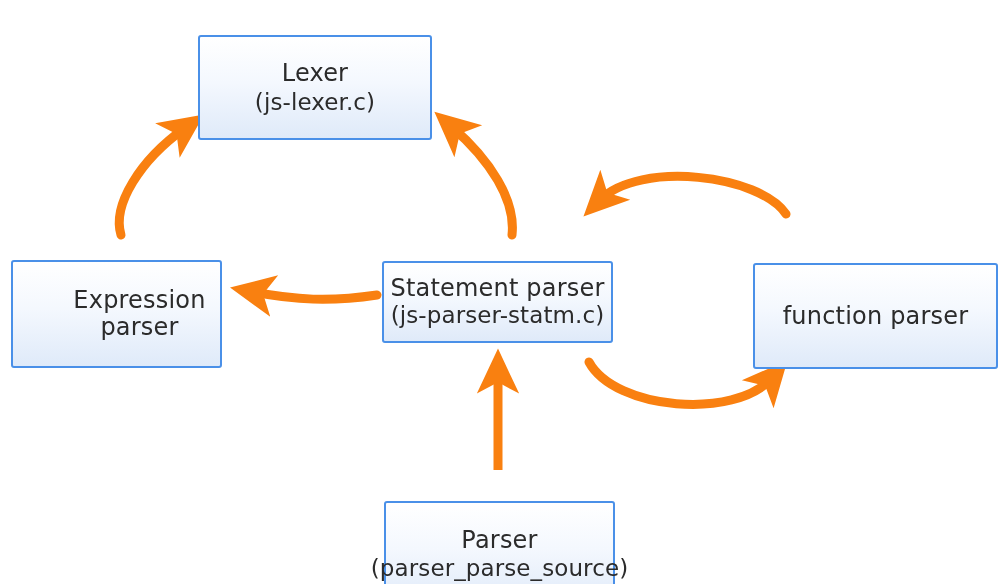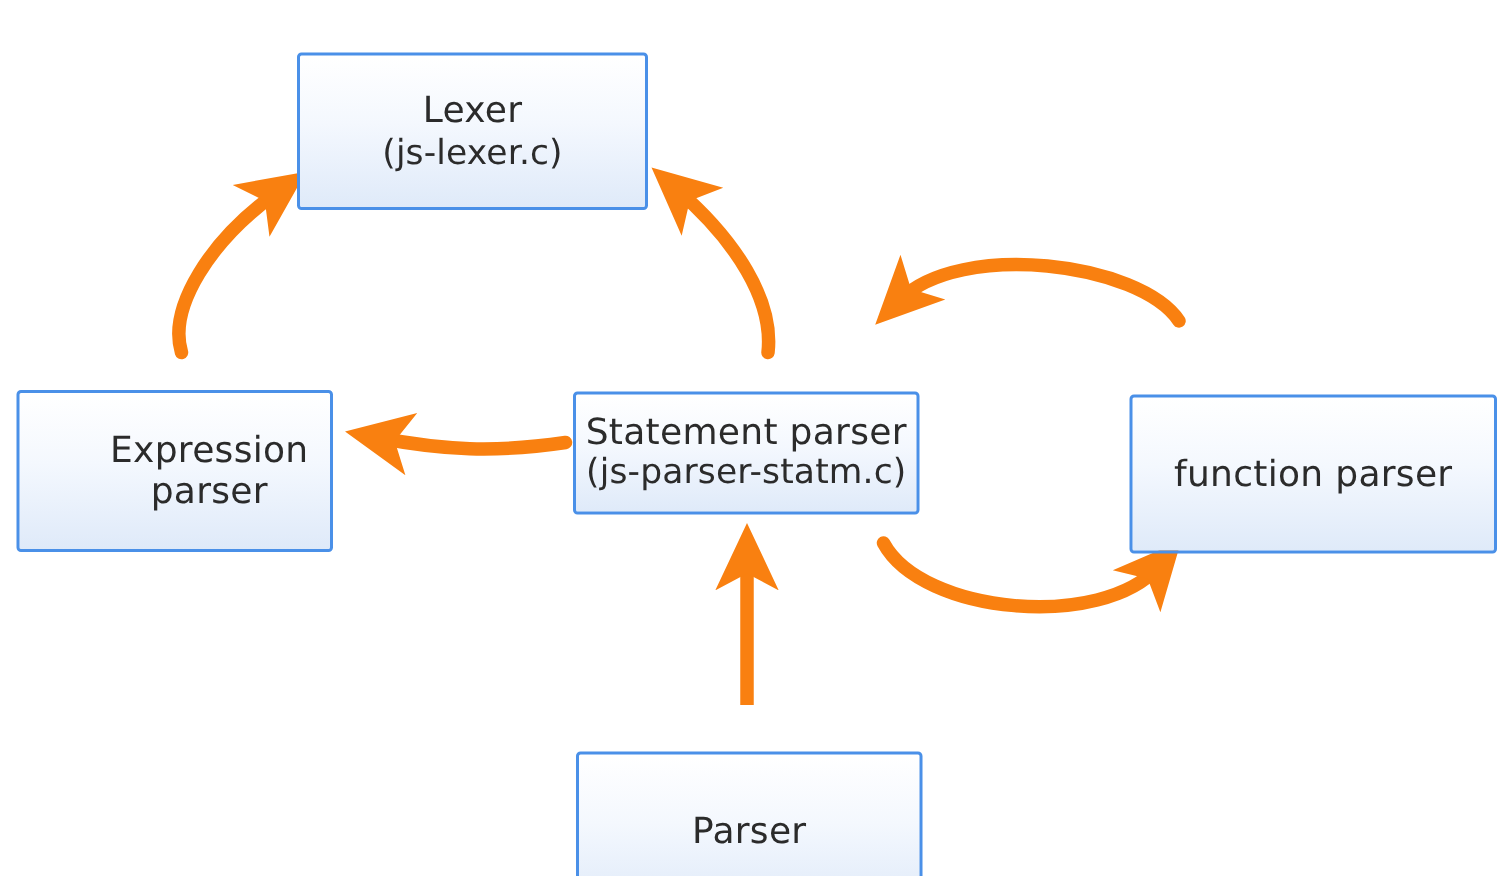--- a/index.html
+++ b/index.html
@@ -97,15 +97,16 @@
     <div class="title wrap">Statement parser</div>
     <div class="sub">(js-parser-statm.c)</div>
   </div>
 
   <div class="node" style="left:753px; top:236px; width:245px; height:106px;gap:25px;">
     <div class="title">function parser</div>
   </div>
 
   <div class="node" style="left:384px; top:474px; width:231px; height:106px;">
     <div class="title">Parser</div>
+    <div class="sub">(parser_parse_source)</div>
   </div>
 
 </div>
 
 </body></html>

